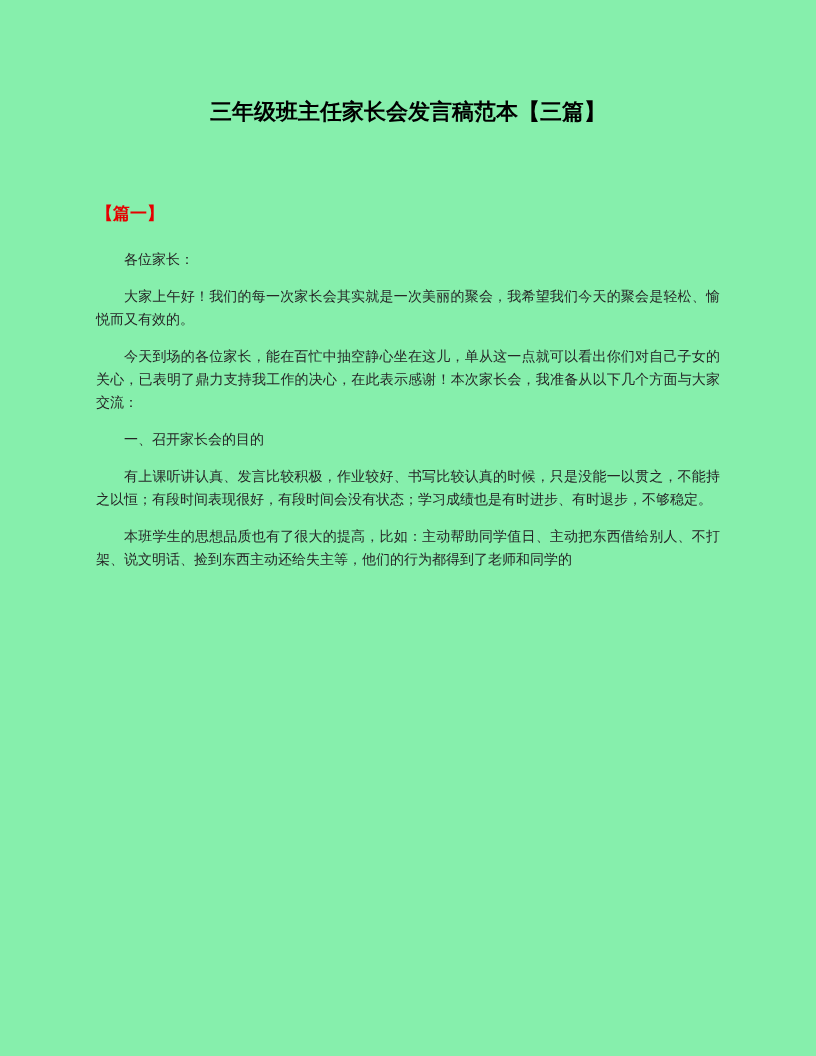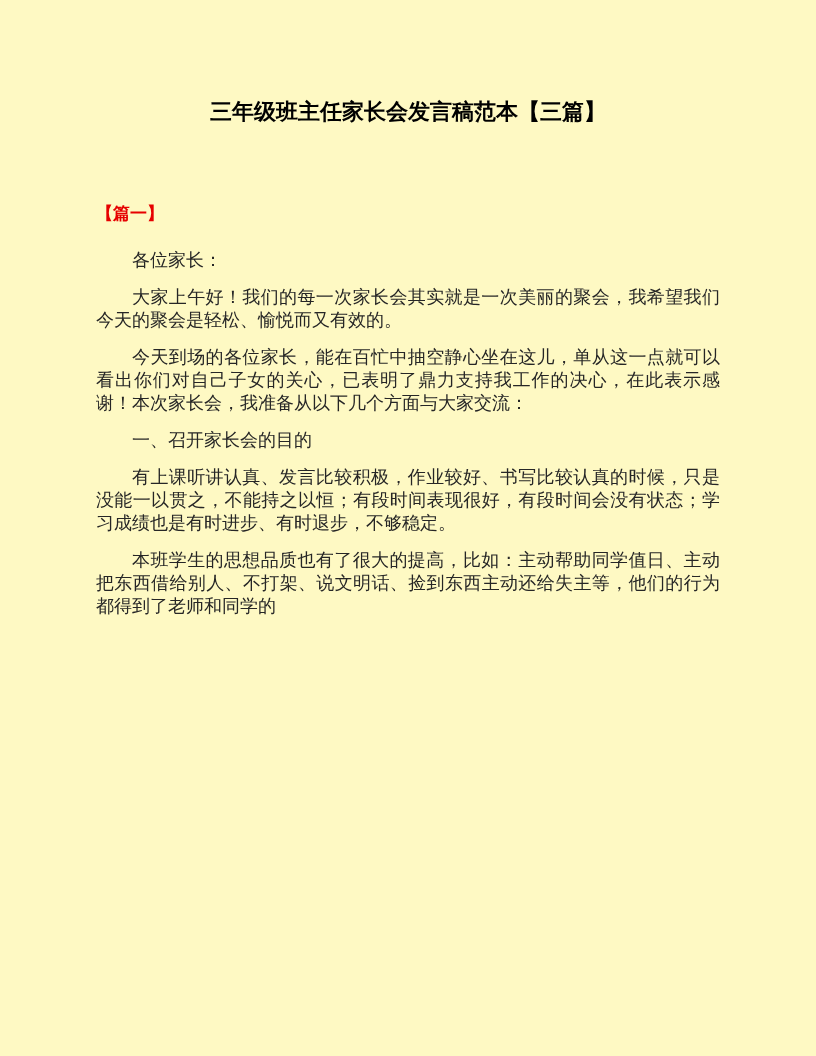--- a/index.html
+++ b/index.html
@@ -3,21 +3,21 @@
 <meta charset="utf-8">
 <style>
   html, body {
     margin: 0;
     padding: 0;
     background: #ffffff;
   }
   .page {
     width: 816px;
     height: 1056px;
-    background: #fef9c3;
+    background: #86efac;
     box-sizing: border-box;
     padding: 98px 96px 0 96px;
     font-family: "DejaVu Serif", serif;
     color: #262626;
     overflow: hidden;
     position: relative;
   }
   .doc-title {
     font-family: "Liberation Sans", sans-serif;
     font-size: 22px;
@@ -28,21 +28,21 @@
     margin: 0;
   }
   .section-heading {
     font-family: Liberation Mono, monospace;
     font-size: 17px;
     font-weight: 700;
     line-height: 20px;
     margin: 79px 0 23px 0;
   }
   .body-text {
-    font-size: 18px;
+    font-size: 14px;
     line-height: 23px;
     text-align: justify;
   }
   .body-text p.para {
     margin: 14px 0;
     text-indent: 2em;
   }
 </style>
 </head>
 <body>

